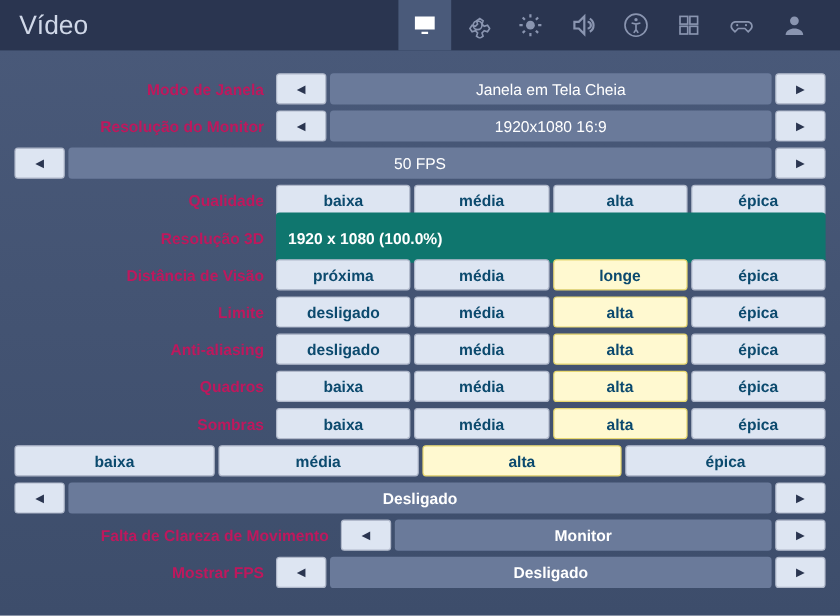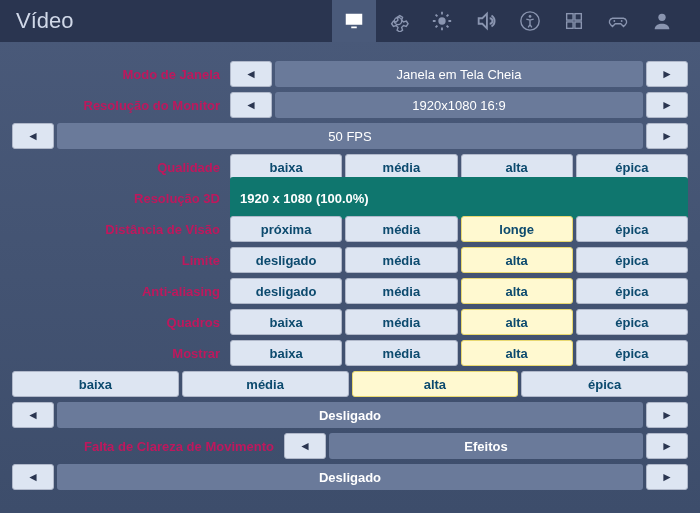--- a/index.html
+++ b/index.html
@@ -160,21 +160,21 @@
     <div class="label">Quadros</div>
     <div class="controls">
         <div class="opt-btn">baixa</div>
         <div class="opt-btn">média</div>
         <div class="opt-btn selected">alta</div>
         <div class="opt-btn">épica</div>
       </div>
   </div>
 
   <div class="row">
-    <div class="label">Mostrar</div>
+    <div class="label">Sombras</div>
     <div class="controls">
         <div class="opt-btn">baixa</div>
         <div class="opt-btn">média</div>
         <div class="opt-btn selected">alta</div>
         <div class="opt-btn">épica</div>
       </div>
   </div>
 
   <div class="row">
     <div class="controls">
@@ -190,26 +190,27 @@
       <div class="arrow-btn">◄</div>
       <div class="toggle-value">Desligado</div>
       <div class="arrow-btn">►</div>
     </div>
   </div>
 
   <div class="row toggle-row">
     <div class="label wide">Falta de Clareza de Movimento</div>
     <div class="controls">
       <div class="arrow-btn">◄</div>
-      <div class="toggle-value">Efeitos</div>
+      <div class="toggle-value">Monitor</div>
       <div class="arrow-btn">►</div>
     </div>
   </div>
 
   <div class="row toggle-row">
+    <div class="label">Mostrar FPS</div>
     <div class="controls">
       <div class="arrow-btn">◄</div>
       <div class="toggle-value">Desligado</div>
       <div class="arrow-btn">►</div>
     </div>
   </div>
 
 </div>
 
 </body></html>

